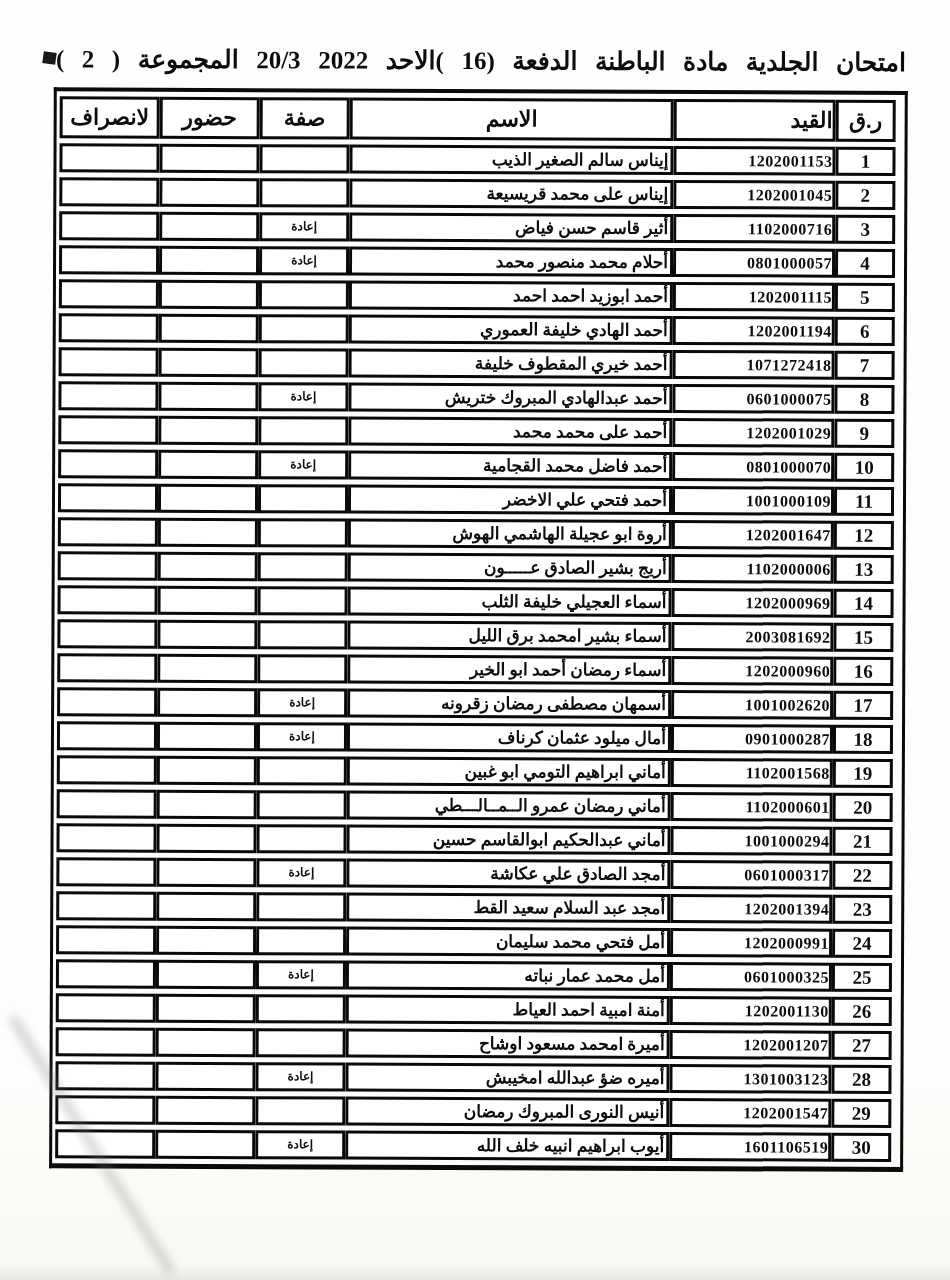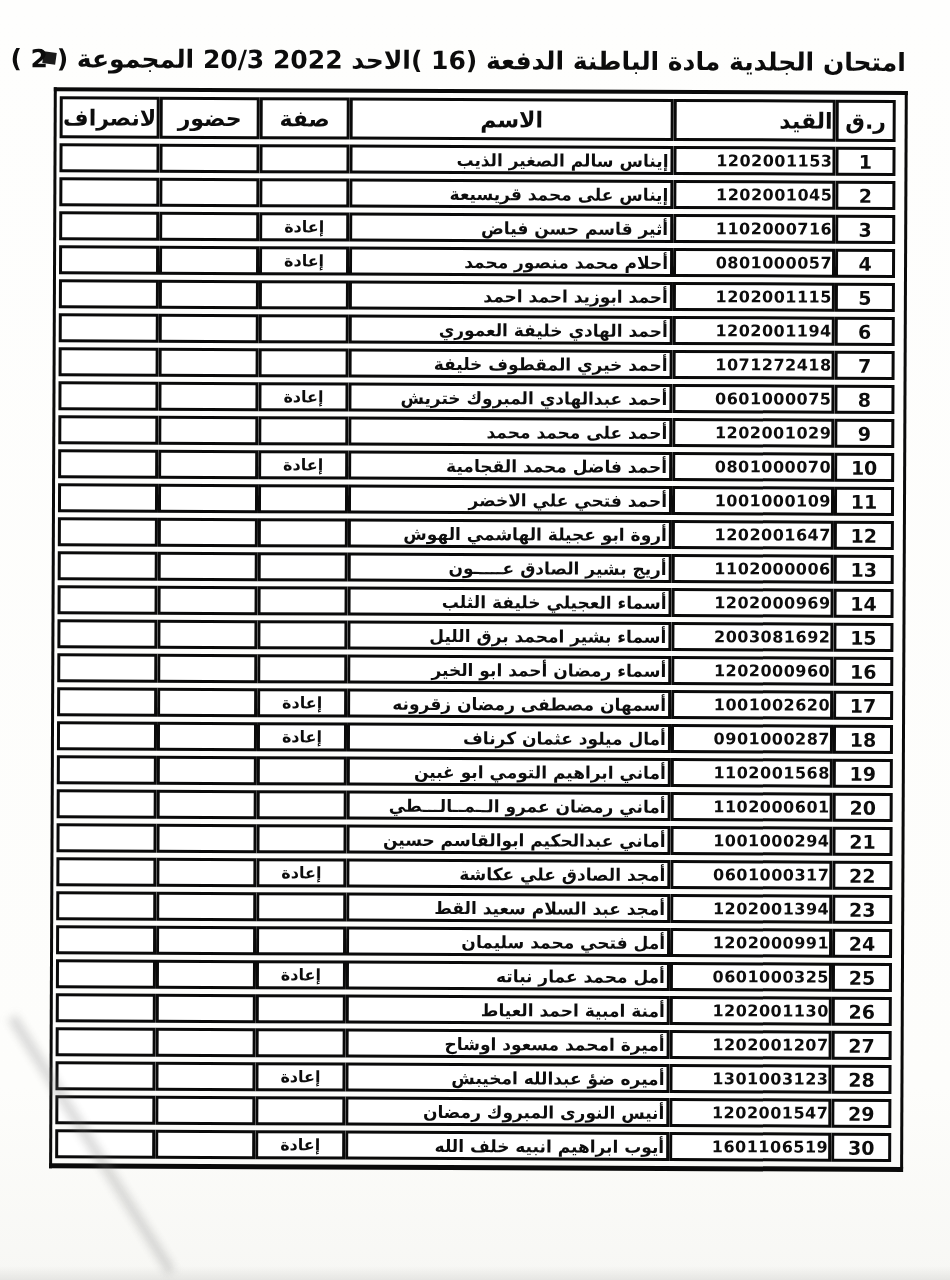--- a/index.html
+++ b/index.html
@@ -4,20 +4,21 @@
 <style>
   html,body{margin:0;padding:0;}
   body{
     width:950px;height:1280px;overflow:hidden;
     background:#ffffff;
     font-family:"DejaVu Sans",sans-serif;
   }
   .page{
     position:relative;width:950px;height:1280px;
     background:linear-gradient(180deg,#fefefd 0%,#fdfdfb 85%,#f7f7f4 100%);
+    font-family:Liberation Serif, serif;
   }
   .sheet{
     position:absolute;top:46px;right:42px;width:854px;
     transform:rotate(0.25deg);transform-origin:top right;
     color:#0d0d0d;
   }
   .title{
     direction:rtl;
     font-size:25px;font-weight:bold;line-height:34px;
     white-space:nowrap;
@@ -52,21 +53,21 @@
   td{height:29px;vertical-align:middle;font-weight:bold;}
   .col-no{width:60px;}
   .col-id{width:162px;text-align:right;}
   .col-name{width:324px;}
   .col-status{width:90px;}
   .col-att{width:100px;}
   .col-dep{width:100px;margin-top:28px;}
   td.cell-no{text-align:center;font-size:19px;}
   td.cell-id{text-align:right;font-size:16px;letter-spacing:0.5px;}
   td.cell-name{text-align:right;font-size:17px;padding-right:2px;}
-  td.cell-status{text-align:center;font-size:16px;}
+  td.cell-status{text-align:center;font-size:12px;}
   
   .corner-mark{
     position:absolute;top:52px;left:43px;width:13px;height:12px;
     background:#1a1a1a;transform:rotate(8deg);
   }
   .scan-streak{
     position:absolute;left:8px;bottom:-40px;width:10px;height:300px;
     background:rgba(120,120,120,0.28);
     filter:blur(4px);
     transform:rotate(-32deg);transform-origin:top left;

